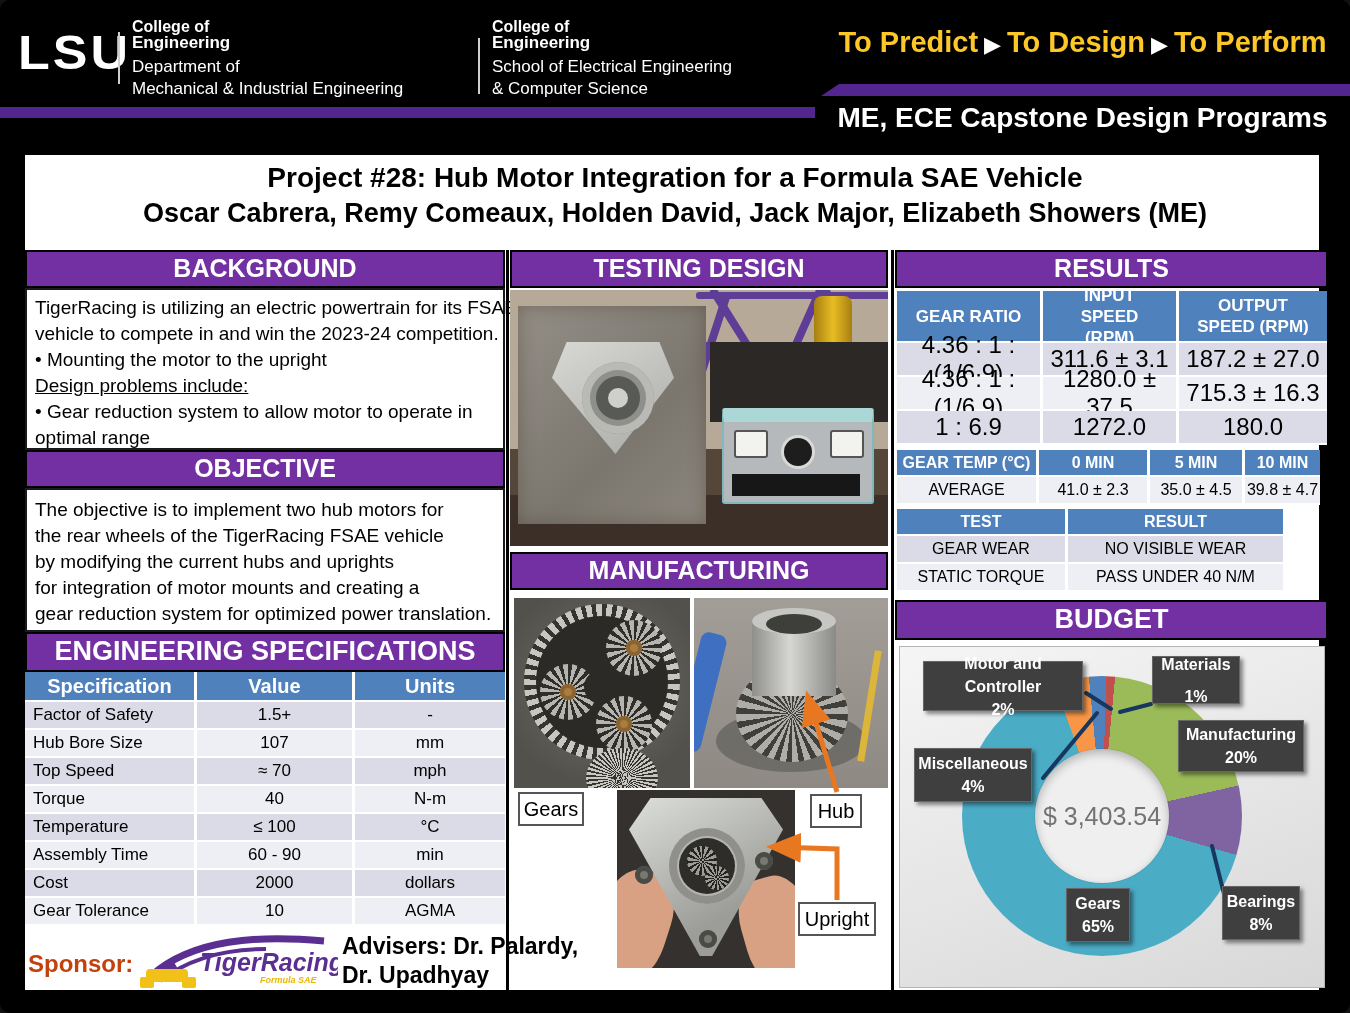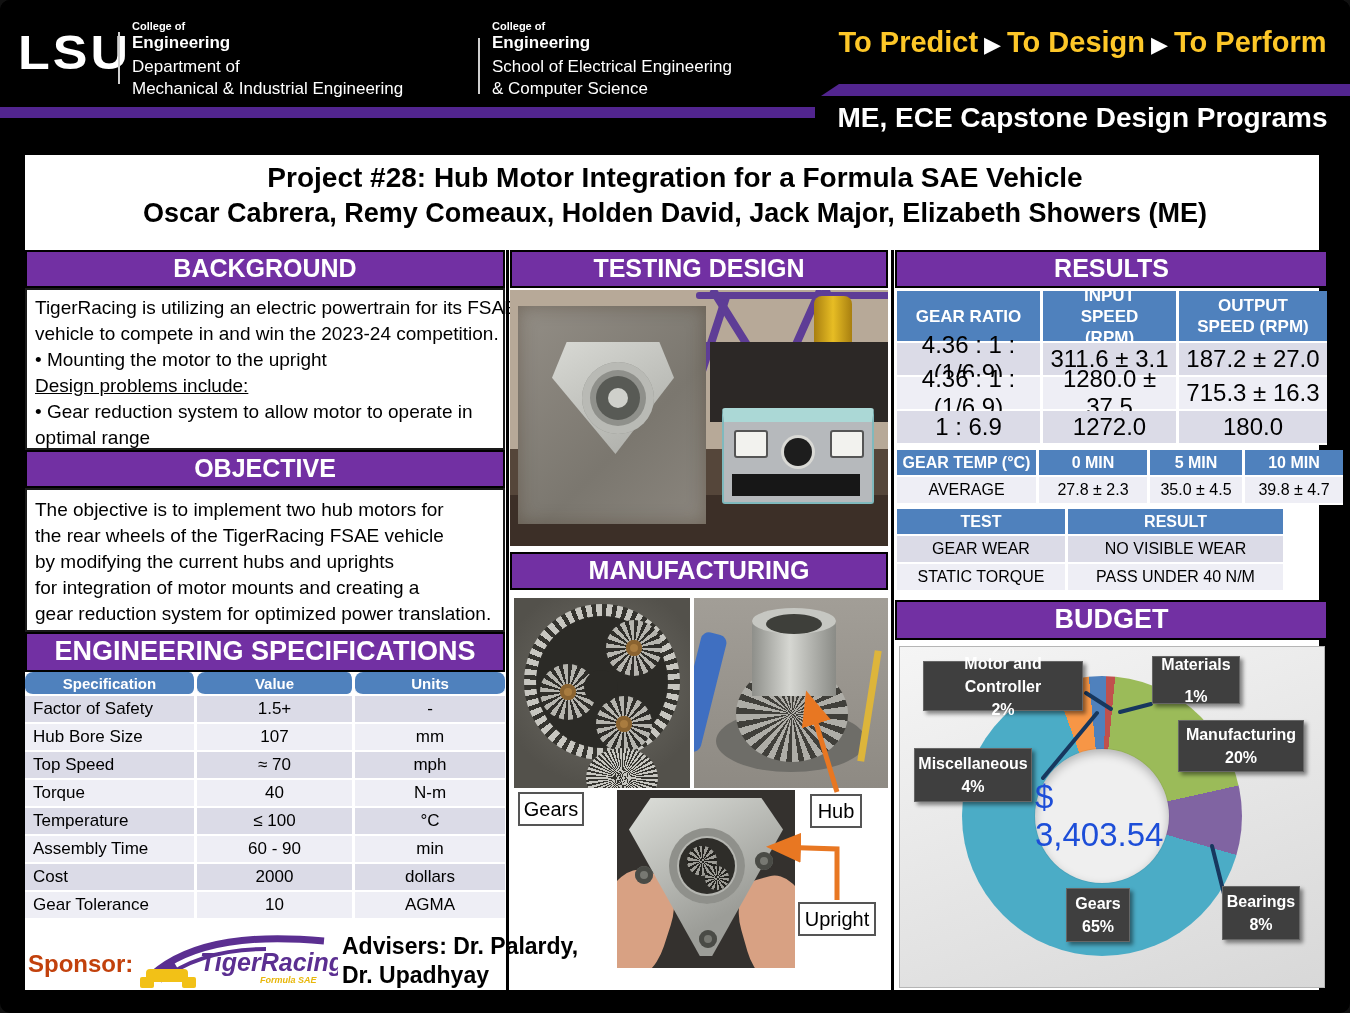--- a/index.html
+++ b/index.html
@@ -8,21 +8,21 @@
   
   .hdr{position:absolute;left:0;top:0;width:100%;height:150px;background:#000;}
   .hdr-stripe{position:absolute;left:0;top:107px;width:100%;height:11px;background:#52258f;}
   .lsu{position:absolute;left:18px;top:30px;color:#fff;font-size:52px;font-weight:800;letter-spacing:3px;line-height:44px;transform:scaleY(.92);}
   .hdiv{position:absolute;top:32px;width:2px;height:52px;background:#cfcfcf;}
   .hdiv1{left:118px;}
   .hdiv2{left:478px;top:38px;height:56px;}
   .college{position:absolute;top:20px;color:#fff;}
   .c1{left:132px;}
   .c2{left:492px;}
-  .college .small{font-size:11px;font-weight:700;line-height:13px;}
+  .college .small{font-size:16px;font-weight:700;line-height:13px;}
   .college .big{font-size:17px;font-weight:700;line-height:19px;}
   .college .dept{font-size:17px;font-weight:400;line-height:22px;margin-top:4px;}
   .hdr-right{position:absolute;right:0;top:0;width:535px;height:148px;background:#000;}
   .motto{position:absolute;left:0;top:26px;width:100%;text-align:center;font-size:29px;font-weight:700;color:#fdc728;}
   .motto .sep{color:#fff;font-size:22px;padding:0 6px;}
   .hdr-right .stripe2{position:absolute;left:6px;top:84px;width:529px;height:12px;background:#52258f;clip-path:polygon(18px 0,100% 0,100% 100%,0 100%);}
   .program{position:absolute;left:0;top:102px;width:100%;text-align:center;font-size:28px;font-weight:700;color:#fff;}
   
   .frame{position:absolute;left:22px;top:152px;width:1300px;height:841px;background:#fff;border:3px solid #000;box-sizing:border-box;}
   .title1{position:absolute;left:30px;top:162px;width:1290px;text-align:center;font-size:28px;font-weight:700;color:#000;}
@@ -38,30 +38,30 @@
   
   .tbl{position:absolute;}
   .trow{display:flex;}
   .tcell{box-sizing:border-box;display:flex;align-items:center;justify-content:center;text-align:center;border-right:3px solid #fff;border-bottom:2px solid #fff;}
   .tcell:last-child{border-right:none;}
   .th{background:#4f81bd;color:#fff;font-weight:700;}
   .rd{background:#dbdbe7;color:#000;}
   .rl{background:#eeeef5;color:#000;}
   
   .spec .tcell{height:28px;font-size:17px;}
-  .spec .hrow .tcell{height:24px;font-size:15px;border-radius:8px;}
+  .spec .hrow .tcell{height:30px;font-size:20px;}
   .spec .cA{width:172px;} .spec .cB{width:158px;} .spec .cC{width:150px;}
   .spec .cA.bd{justify-content:flex-start;padding-left:8px;text-align:left;}
   
   .gear .hrow .tcell{height:52px;font-size:17px;line-height:21px;}
   .gear .tcell{height:34px;font-size:24px;}
   .gear .cA{width:146px;} .gear .cB{width:136px;} .gear .cC{width:148px;}
   .temp .hrow .tcell{height:27px;font-size:16px;}
   .temp .tcell{height:28px;font-size:16px;}
-  .temp .cA{width:142px;} .temp .cB{width:111px;} .temp .cC{width:95px;} .temp .cD{width:98px;}
+  .temp .cA{width:142px;} .temp .cB{width:111px;} .temp .cC{width:95px;} .temp .cD{width:75px;}
   .test .hrow .tcell{height:27px;font-size:16px;}
   .test .tcell{height:28px;font-size:16px;}
   .test .cA{width:171px;} .test .cB{width:215px;}
   
   .sponsor-label{position:absolute;left:28px;top:950px;font-size:24px;font-weight:700;color:#c2410c;}
   .advisers{position:absolute;left:342px;top:932px;font-size:23px;font-weight:700;color:#000;line-height:29px;}
   .logo{position:absolute;left:138px;top:933px;}
   
   .photo{position:absolute;overflow:hidden;}
   .p-test{left:510px;top:290px;width:378px;height:256px;background:linear-gradient(#b7a998 0 62%,#55463a 62% 80%,#3c2f27 80% 100%);}
@@ -99,21 +99,21 @@
   .p-upr .platebody{position:absolute;left:12px;top:8px;width:154px;height:158px;background:linear-gradient(150deg,#dddfda,#9c9d98 70%);clip-path:polygon(14% 0,86% 0,100% 20%,54% 100%,46% 100%,0 20%);}
   .p-upr .borering{left:52px;top:38px;width:76px;height:76px;background:#b4b5b0;box-shadow:inset 0 0 0 8px #8f908b;}
   .p-upr .boredark{left:62px;top:48px;width:56px;height:56px;background:#2e2d29;}
   .p-upr .sg{background:repeating-conic-gradient(#24231f 0 12deg,#9d9c96 12deg 26deg);}
   .p-upr .post{position:absolute;width:18px;height:18px;border-radius:50%;background:#777872;box-shadow:inset 0 0 0 5px #4a4b46;}
   .plabel{position:absolute;background:#fff;border:2px solid #555;color:#000;font-size:20px;text-align:center;box-sizing:border-box;}
   
   .chart{position:absolute;left:899px;top:646px;width:426px;height:342px;background:linear-gradient(160deg,#f5f5f5,#d8d8d8);border:1px solid #b5b5b5;box-sizing:border-box;}
   .donut{position:absolute;left:62px;top:29px;width:280px;height:280px;border-radius:50%;}
   .hole{position:absolute;left:135px;top:102px;width:134px;height:134px;border-radius:50%;background:#efefef;box-shadow:0 4px 10px rgba(0,0,0,.25) inset, 0 0 0 1px rgba(0,0,0,.05);display:flex;align-items:center;justify-content:center;}
-  .total{font-size:33px;color:#1d4ed8;}
+  .total{font-size:25px;color:#737373;}
   .cl{position:absolute;background:#3f3f3f;border:1px solid #666;color:#fff;font-weight:700;font-size:16px;text-align:center;box-shadow:3px 3px 4px rgba(0,0,0,.45);display:flex;flex-direction:column;justify-content:center;line-height:23px;box-sizing:border-box;z-index:6;}
   
   .overlay{position:absolute;left:0;top:0;width:1350px;height:1013px;pointer-events:none;z-index:5;}
 </style>
 </head>
 <body>
 
 <div class="poster">
 
   <div class="hdr">
@@ -325,21 +325,21 @@
 
   <div class="tbl temp" style="left:897px;top:450px;">
     <div class="trow hrow">
       <div class="tcell th cA">GEAR TEMP (°C)</div>
       <div class="tcell th cB">0 MIN</div>
       <div class="tcell th cC">5 MIN</div>
       <div class="tcell th cD">10 MIN</div>
     </div>
     <div class="trow">
       <div class="tcell rl cA">AVERAGE</div>
-      <div class="tcell rl cB">27.8 ± 2.3</div>
+      <div class="tcell rl cB">41.0 ± 2.3</div>
       <div class="tcell rl cC">35.0 ± 4.5</div>
       <div class="tcell rl cD">39.8 ± 4.7</div>
     </div>
   </div>
 
   <div class="tbl test" style="left:897px;top:509px;">
     <div class="trow hrow">
       <div class="tcell th cA">TEST</div>
       <div class="tcell th cB">RESULT</div>
     </div>

